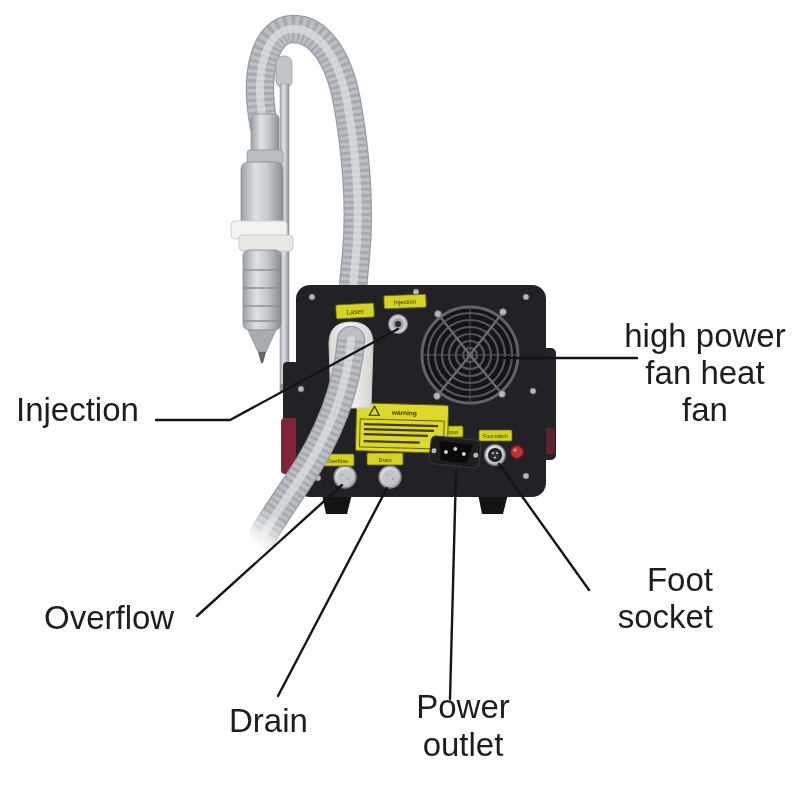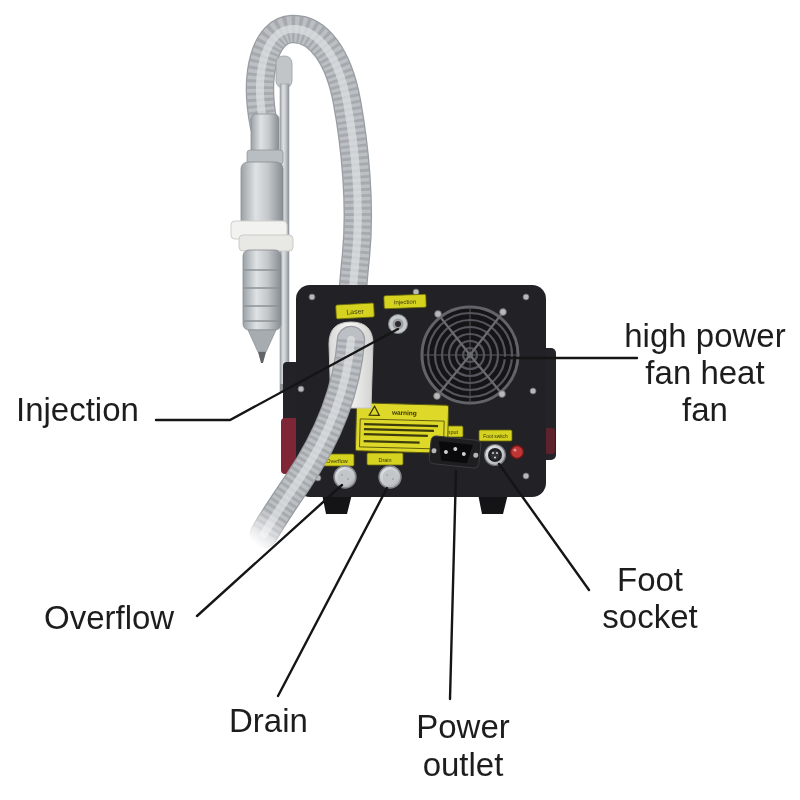--- a/index.html
+++ b/index.html
@@ -227,17 +227,17 @@
       <line x1="589" y1="590" x2="499" y2="464"></line>
     </g>
   </svg>
 
   <div class="callout" style="left:16px;top:391px;">Injection</div>
   <div class="callout center" style="left:606px;top:317px;width:198px;">high power
 fan heat
 fan</div>
   <div class="callout" style="left:44px;top:599px;">Overflow</div>
   <div class="callout" style="left:229px;top:702px;">Drain</div>
-  <div class="callout center" style="left:397px;top:708px;width:132px;line-height:38px;">Power
+  <div class="callout center" style="left:397px;top:688px;width:132px;line-height:38px;">Power
 outlet</div>
-  <div class="callout center" style="left:587px;top:561px;width:126px;">Foot
+  <div class="callout center" style="left:587px;top:561px;width:126px;text-align:right;">Foot
 socket</div>
 </div>
 
 </body></html>

